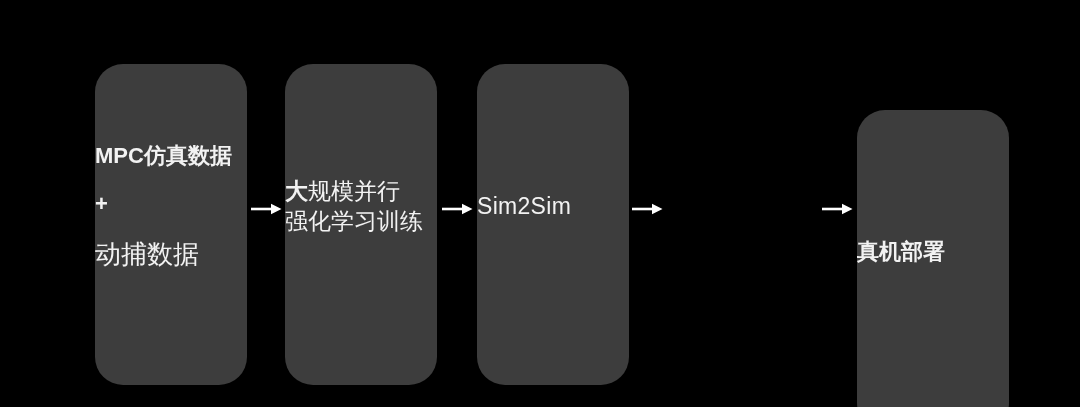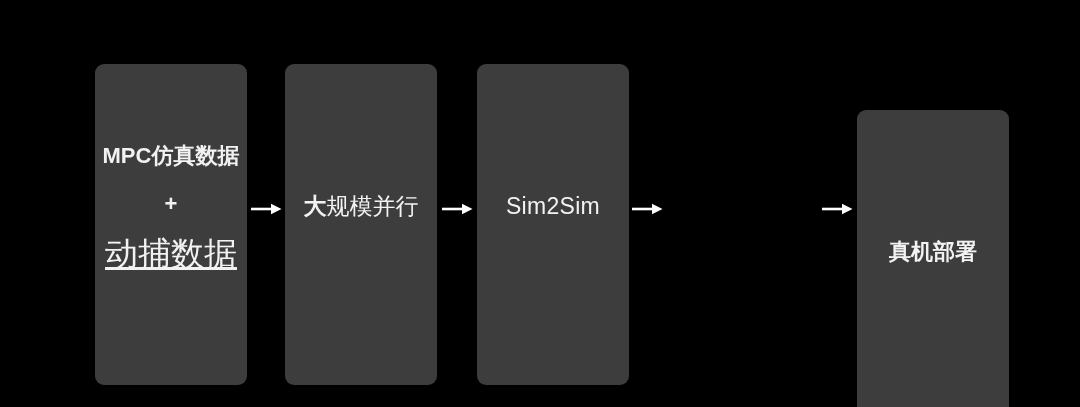--- a/index.html
+++ b/index.html
@@ -14,25 +14,25 @@
     background: #000000;
     overflow: hidden;
     font-family: "Liberation Sans", "DejaVu Sans", sans-serif;
   }
   .stage {
     position: absolute;
     top: 64px;
     width: 152px;
     height: 321px;
     background: #3d3d3d;
-    border-radius: 9px;
+    border-radius: 28px;
     color: #f2f2f2;
     display: flex;
     flex-direction: column;
-    align-items: center;
+    align-items: flex-start;
     justify-content: center;
     box-sizing: border-box;
     padding-bottom: 38px;
     text-align: center;
   }
   .stage-1 { left: 95px; }
   .stage-2 { left: 285px; }
   .stage-3 { left: 477px; }
   .stage-4 { left: 665px; }
   .stage-5 { left: 857px; margin-top: 46px; }
@@ -42,21 +42,21 @@
     font-size: 23px;
     font-weight: 400;
     white-space: nowrap;
   }
   .stage-1 .line { margin: 9px 0; }
   .stage-2 .line { margin: 0 0; }
 
   .l-bold { font-weight: 700; }
   .l-md   { font-size: 22px; }
   .l-plus { font-size: 22px; font-weight: 700; }
-  .l-lg   { font-size: 33px; line-height: 34px; text-decoration: underline; }
+  .l-lg   { font-size: 26px; line-height: 34px; }
   .b      { font-weight: 700; }
   .l-en   { font-size: 23px; letter-spacing: 0.3px; }
 
   .arrow {
     position: absolute;
     top: 203px;
     width: 32px;
     height: 12px;
   }
   .arrow-1 { left: 250px; }
@@ -71,20 +71,21 @@
 <div class="canvas">
 
   <div class="stage stage-1">
     <div class="line l-bold l-md">MPC仿真数据</div>
     <div class="line l-plus">+</div>
     <div class="line l-lg">动捕数据</div>
   </div>
 
   <div class="stage stage-2">
     <div class="line"><span class="b">大</span><span>规模并行</span></div>
+    <div class="line">强化学习训练</div>
   </div>
 
   <div class="stage stage-3">
     <div class="line l-en">Sim2Sim</div>
   </div>
 
 
   <div class="stage stage-5">
     <div class="line l-bold l-md">真机部署</div>
   </div>

